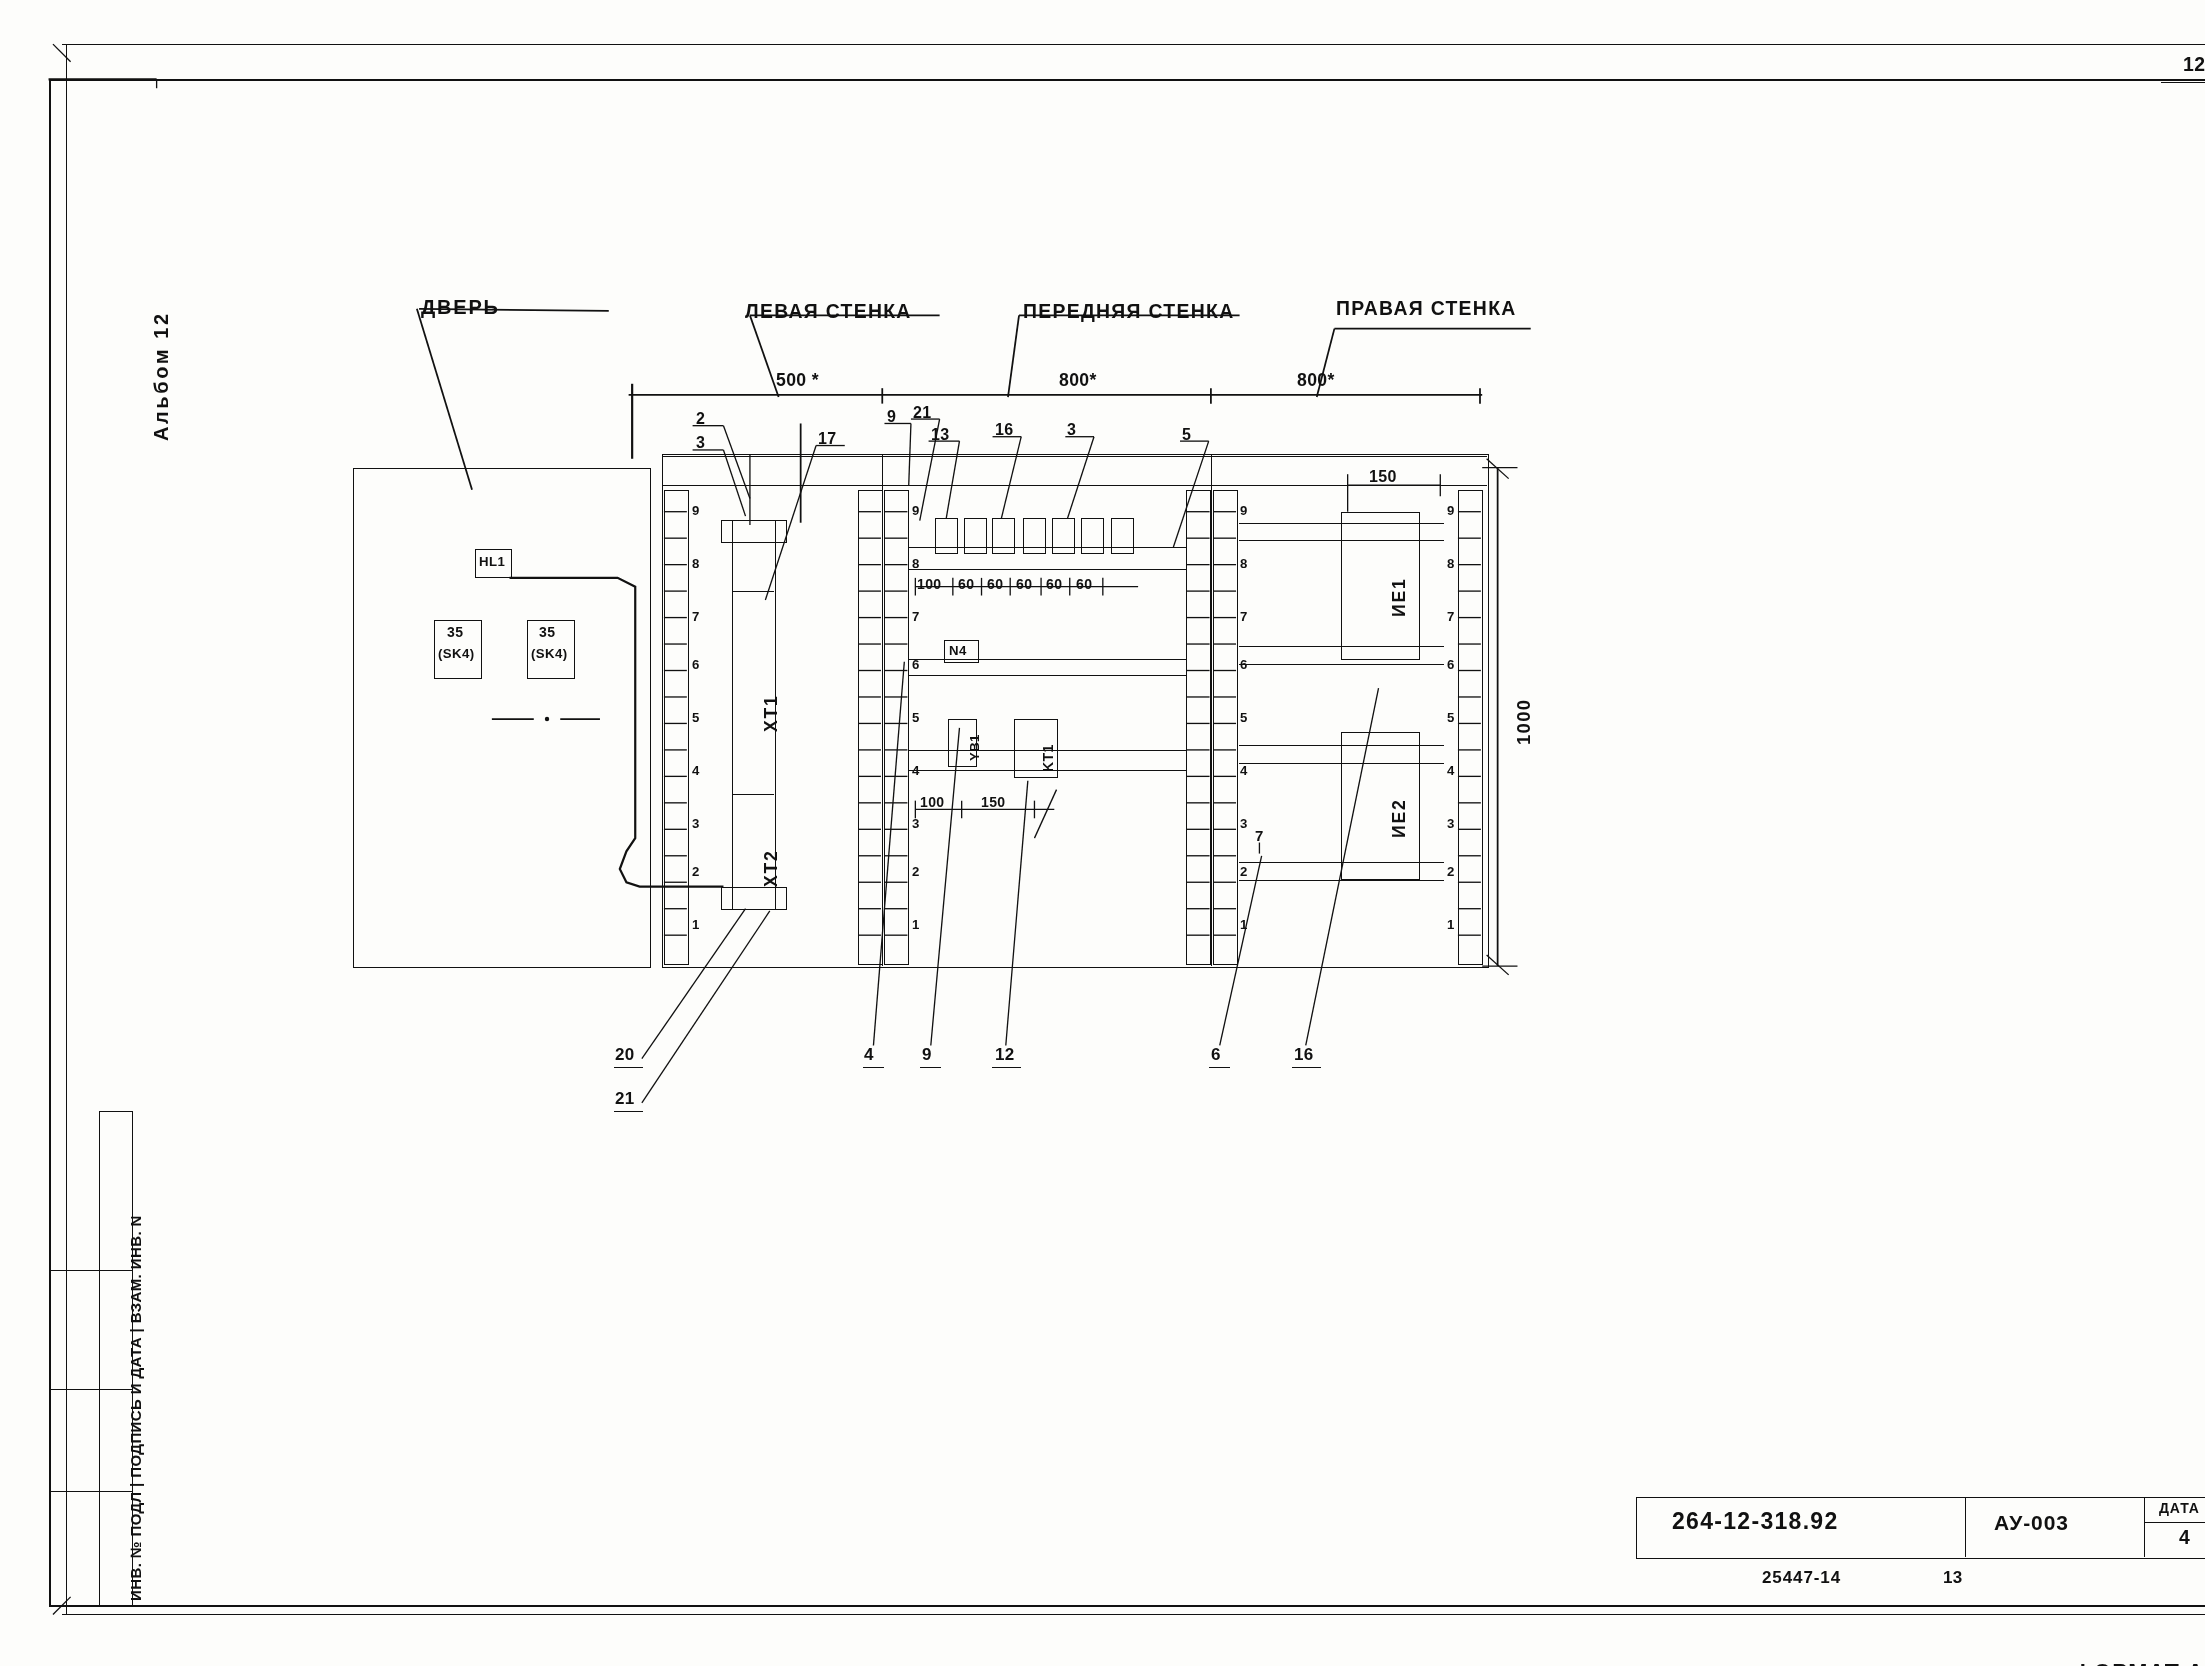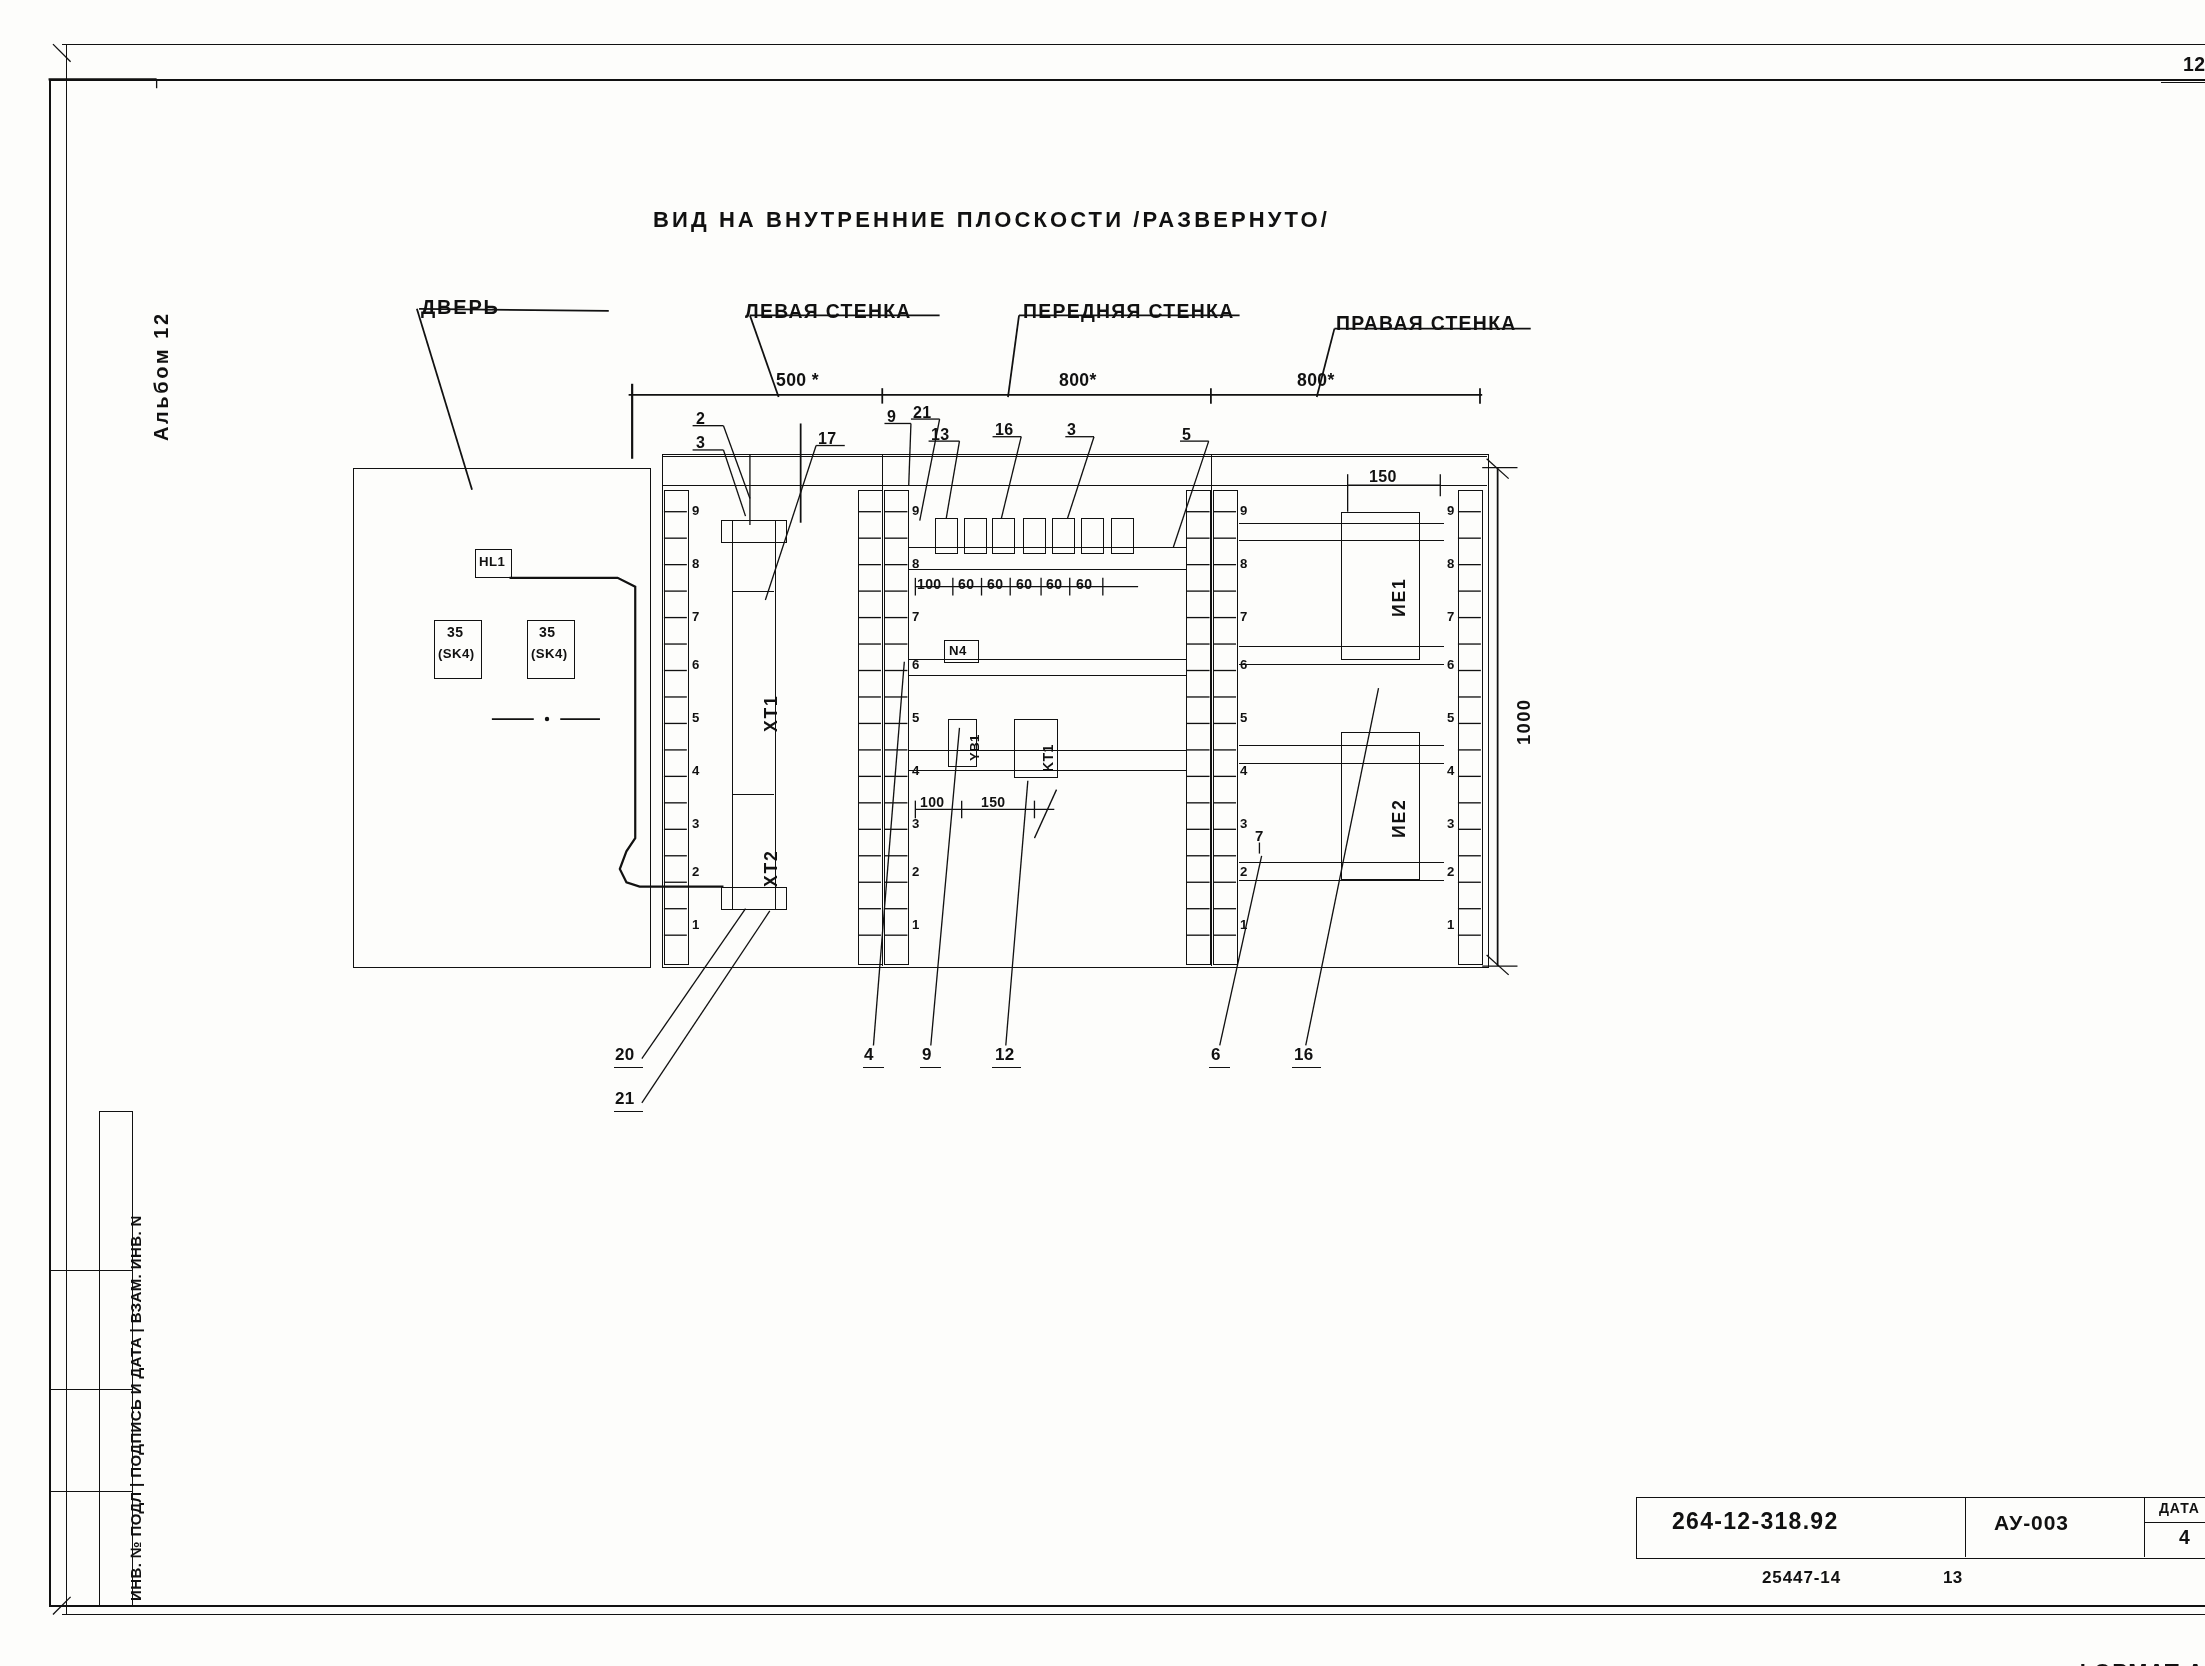--- a/index.html
+++ b/index.html
@@ -59,26 +59,25 @@
   <div class="ln h" style="left:99px; top:1491px; width:33px;"></div>
   <div class="ln h" style="left:99px; top:1605px; width:33px;"></div>
   <div class="ln h" style="left:49px; top:1270px; width:51px;"></div>
   <div class="ln h" style="left:49px; top:1389px; width:51px;"></div>
   <div class="ln h" style="left:49px; top:1491px; width:51px;"></div>
 
   <div class="txt hand rot90" style="left:127px; top:1601px; font-size:15px;">ИНВ. № ПОДЛ | ПОДПИСЬ И ДАТА | ВЗАМ. ИНВ. N</div>
 
   <div class="txt hand rot90" style="left:150px; top:441px; font-size:20px; letter-spacing:2.6px;">Альбом 12</div>
 
-  <div class="txt hand" style="left:653px; top:207px; font-size:22px; letter-spacing:3.1px;">ВИД   НА  ВНУТРЕННИЕ  ПЛОСКОСТИ /РАЗВЕРНУТО/</div>
 
   <div class="txt hand" style="left:421px; top:296px; font-size:20px; letter-spacing:1.8px;">ДВЕРЬ</div>
   <div class="txt hand" style="left:745px; top:300px; font-size:19.4px; letter-spacing:1.3px;">ЛЕВАЯ СТЕНКА</div>
   <div class="txt hand" style="left:1023px; top:300px; font-size:19.4px; letter-spacing:1.3px;">ПЕРЕДНЯЯ СТЕНКА</div>
-  <div class="txt hand" style="left:1336px; top:312px; font-size:19.4px; letter-spacing:1.3px;">ПРАВАЯ СТЕНКА</div>
+  <div class="txt hand" style="left:1336px; top:297px; font-size:19.4px; letter-spacing:1.3px;">ПРАВАЯ СТЕНКА</div>
 
   <svg width="2293" height="1667" viewBox="0 0 5198 3779">
     <line x1="945" y1="700" x2="1070" y2="1110" stroke="#111" stroke-width="4"></line>
     <line x1="950" y1="700" x2="1380" y2="705" stroke="#111" stroke-width="4"></line>
     <line x1="1700" y1="715" x2="1765" y2="900" stroke="#111" stroke-width="4"></line>
     <line x1="1700" y1="715" x2="2130" y2="715" stroke="#111" stroke-width="4"></line>
     <line x1="2310" y1="715" x2="2285" y2="900" stroke="#111" stroke-width="4"></line>
     <line x1="2310" y1="715" x2="2810" y2="715" stroke="#111" stroke-width="4"></line>
     <line x1="3025" y1="745" x2="2985" y2="900" stroke="#111" stroke-width="4"></line>
     <line x1="3025" y1="745" x2="3470" y2="745" stroke="#111" stroke-width="4"></line>

